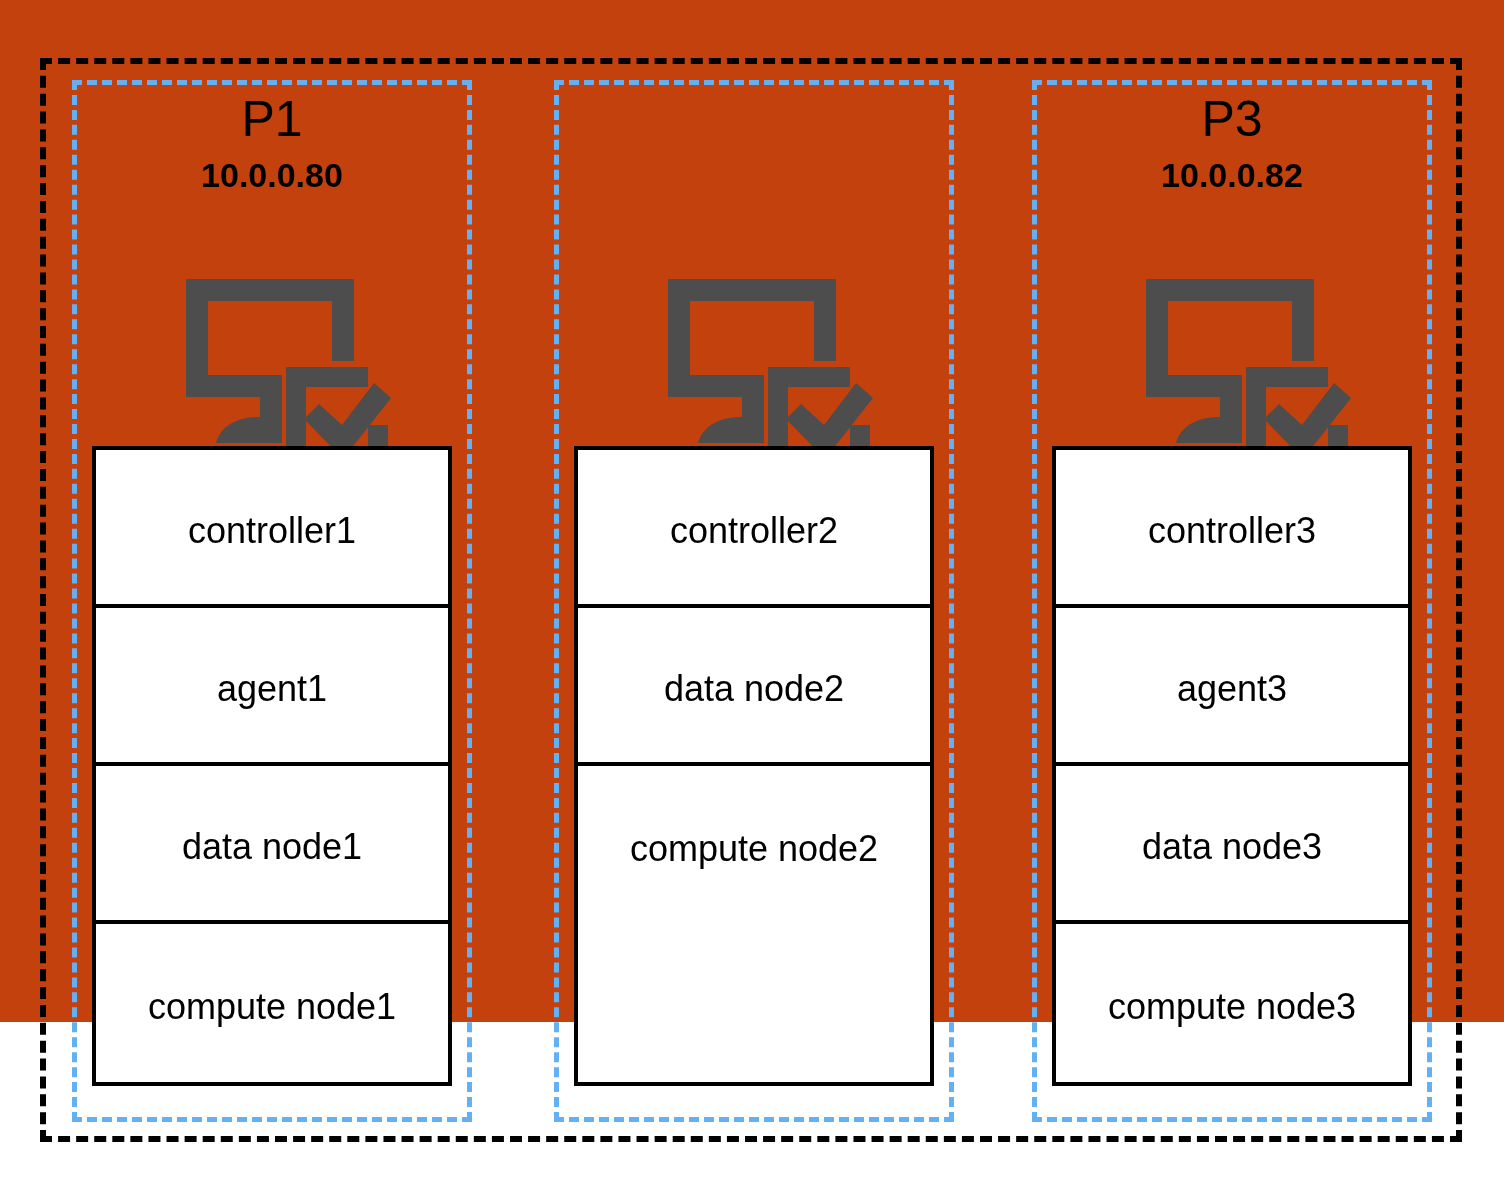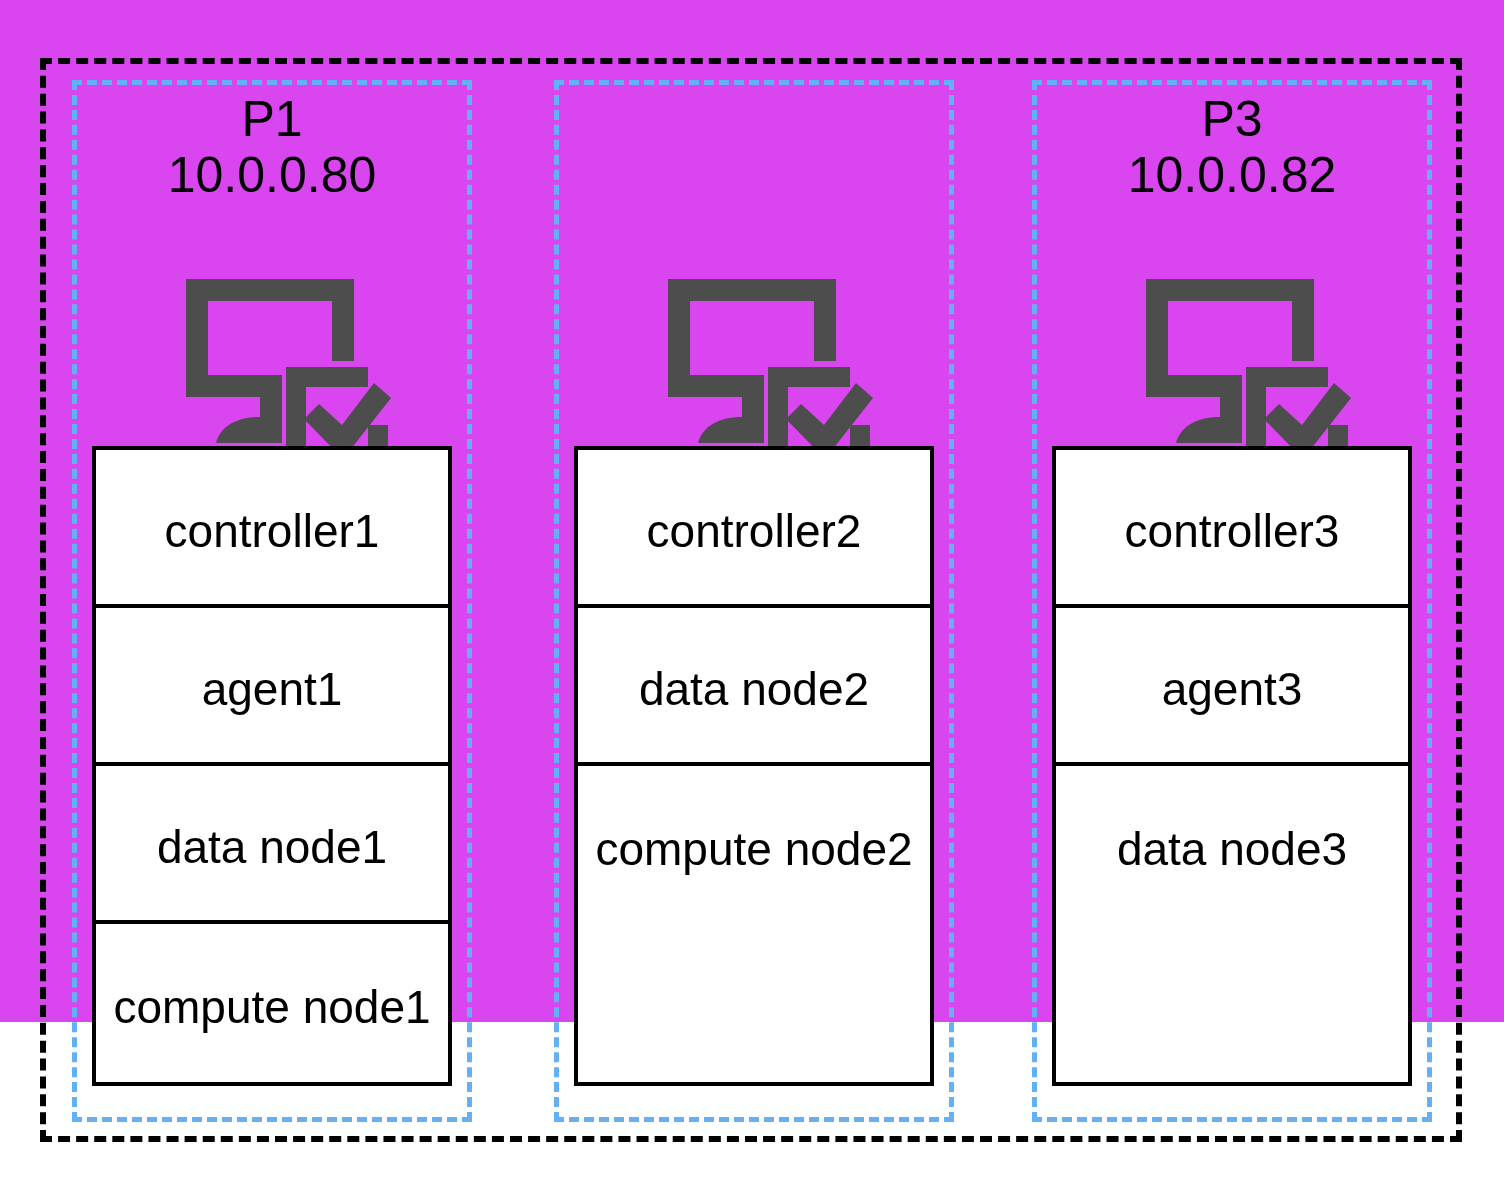--- a/index.html
+++ b/index.html
@@ -12,21 +12,21 @@
     height: 1184px;
     font-family: "Liberation Sans", sans-serif;
     color: #000000;
     overflow: hidden;
   }
 
   #canvas {
     position: relative;
     width: 1504px;
     height: 1022px;
-    background: #d946ef;
+    background: #c2410c;
   }
 
   
   .cluster-outline {
     position: absolute;
     left: 40px;
     top: 58px;
     width: 1422px;
     height: 1084px;
     border: 6px dashed #000000;
@@ -53,23 +53,24 @@
     top: 6px;
     text-align: center;
   }
   .host-name {
     font-size: 50px;
     line-height: 56px;
     letter-spacing: 0px;
     color: #000000;
   }
   .host-ip {
-    font-size: 50px;
+    font-size: 34px;
     line-height: 56px;
     color: #000000;
+    font-weight: bold;
   }
 
   
   .host-icon {
     position: absolute;
     top: 190px;
     left: 50%;
     margin-left: -90px;
     width: 212px;
     height: 196px;
@@ -92,21 +93,21 @@
     height: 25%;
     box-sizing: border-box;
     border-bottom: 4px solid #000000;
     display: flex;
     align-items: center;
     justify-content: center;
     position: relative;
   }
   .service-row:last-child { border-bottom: none; border-radius: 22px; }
   .service-label {
-    font-size: 46px;
+    font-size: 36px;
     line-height: 50px;
     color: #000000;
     white-space: nowrap;
     position: relative;
     top: -2px;
     margin-top: 12px;
   }
 </style>
 </head>
 <body>
@@ -196,16 +197,19 @@
     <div class="service-stack">
       <div class="service-row">
         <span class="service-label">controller3</span>
       </div>
       <div class="service-row">
         <span class="service-label">agent3</span>
       </div>
       <div class="service-row">
         <span class="service-label">data node3</span>
       </div>
+      <div class="service-row">
+        <span class="service-label">compute node3</span>
+      </div>
     </div>
   </div>
 
 </div>
 
 </body></html>

